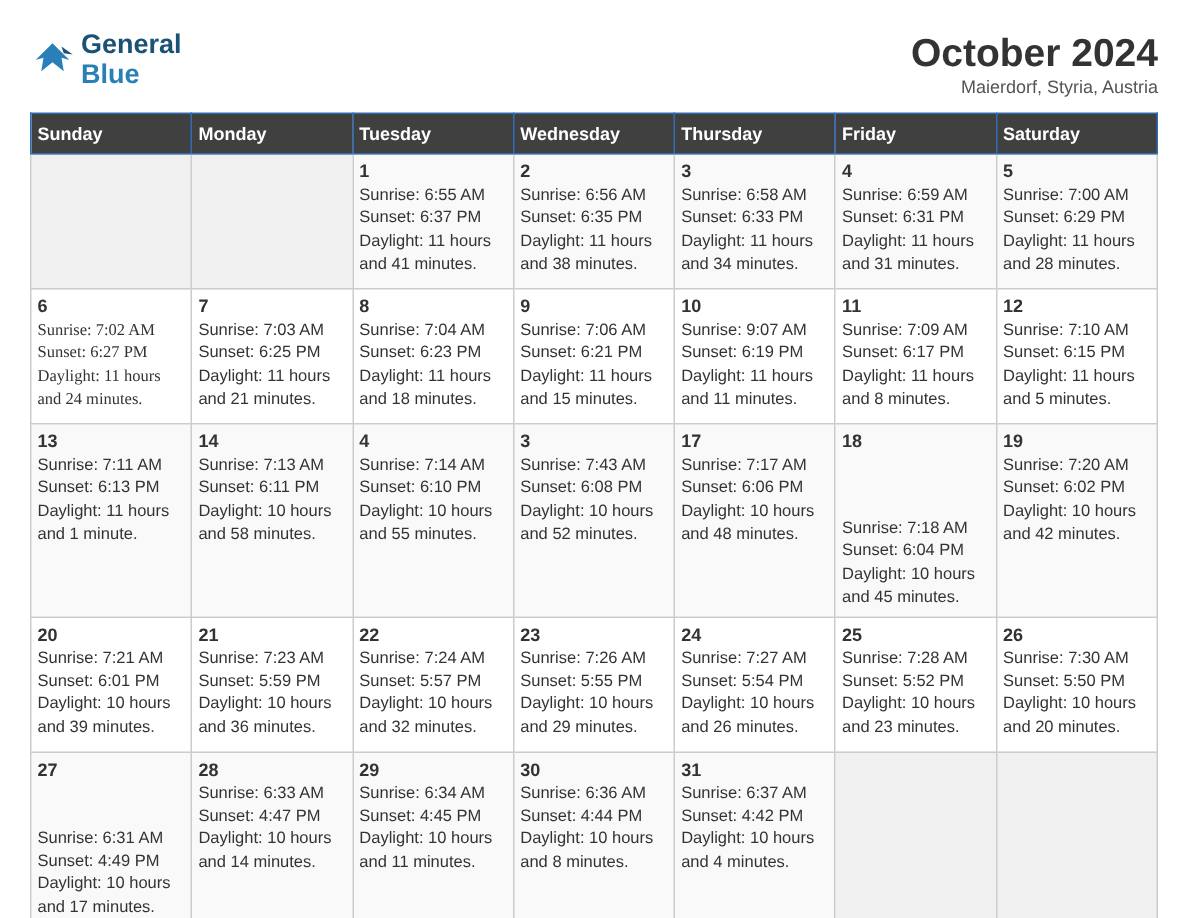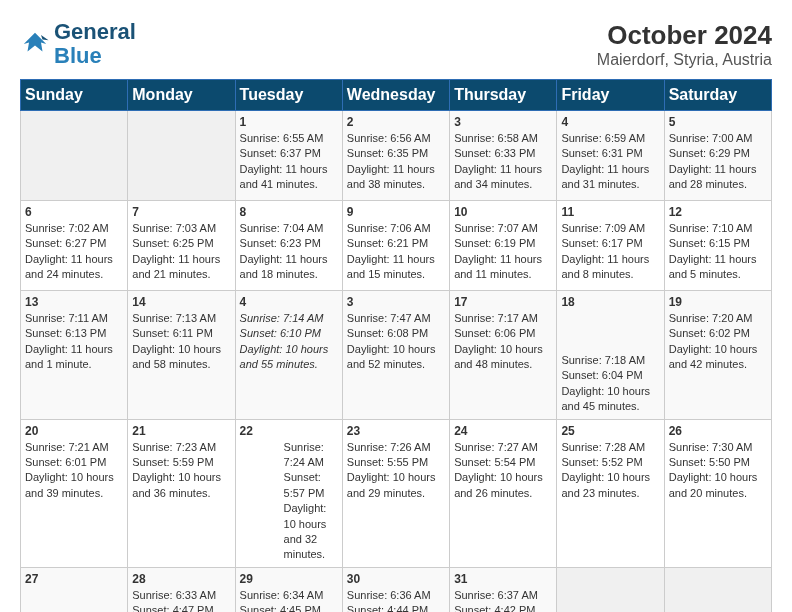--- a/index.html
+++ b/index.html
@@ -15,50 +15,50 @@
       justify-content: space-between;
       align-items: flex-start;
       margin-bottom: 10px;
     }
     .logo {
       display: flex;
       align-items: center;
       gap: 4px;
     }
     .logo-text {
-      font-size: 22px;
+      font-size: 18px;
       font-weight: bold;
       color: #1a5276;
       line-height: 1.1;
     }
     .logo-bird {
       width: 30px;
       height: 30px;
     }
     .title-area {
       text-align: right;
     }
     .month-title {
       font-size: 26px;
       font-weight: bold;
       color: #333;
     }
     .location-title {
-      font-size: 16px;
+      font-size: 12px;
       color: #555;
     }
     table {
       width: 100%;
       border-collapse: collapse;
       table-layout: fixed;
     }
     thead tr th {
-      background-color: #0c4a6e;
+      background-color: #404040;
       color: #fff;
-      font-size: 16px;
+      font-size: 12px;
       font-weight: bold;
       padding: 6px 4px;
       text-align: left;
       border: 1px solid #2e6db4;
     }
     tbody tr td {
       border: 1px solid #ccc;
       vertical-align: top;
       padding: 4px;
       font-size: 10px;
@@ -150,21 +150,21 @@
         <td>
           <span class="day-number">5</span>
           <div class="day-info" style="white-space: pre-line;">Sunrise: 7:00 AM
 Sunset: 6:29 PM
 Daylight: 11 hours and 28 minutes.</div>
         </td>
       </tr>
       <tr>
         <td>
           <span class="day-number">6</span>
-          <div class="day-info" style="white-space: pre-line;">Sunrise: 7:02 AM
+          <div class="day-info" style="white-space: pre-line; font-family: Liberation Serif, serif;">Sunrise: 7:02 AM
 Sunset: 6:27 PM
 Daylight: 11 hours and 24 minutes.</div>
         </td>
         <td>
           <span class="day-number">7</span>
           <div class="day-info" style="white-space: pre-line;">Sunrise: 7:03 AM
 Sunset: 6:25 PM
 Daylight: 11 hours and 21 minutes.</div>
         </td>
         <td>
@@ -174,21 +174,21 @@
 Daylight: 11 hours and 18 minutes.</div>
         </td>
         <td>
           <span class="day-number">9</span>
           <div class="day-info" style="white-space: pre-line;">Sunrise: 7:06 AM
 Sunset: 6:21 PM
 Daylight: 11 hours and 15 minutes.</div>
         </td>
         <td>
           <span class="day-number">10</span>
-          <div class="day-info" style="white-space: pre-line;">Sunrise: 7:07 AM
+          <div class="day-info" style="white-space: pre-line;">Sunrise: 9:07 AM
 Sunset: 6:19 PM
 Daylight: 11 hours and 11 minutes.</div>
         </td>
         <td>
           <span class="day-number">11</span>
           <div class="day-info" style="white-space: pre-line;">Sunrise: 7:09 AM
 Sunset: 6:17 PM
 Daylight: 11 hours and 8 minutes.</div>
         </td>
         <td>
@@ -206,27 +206,27 @@
 Daylight: 11 hours and 1 minute.</div>
         </td>
         <td>
           <span class="day-number">14</span>
           <div class="day-info" style="white-space: pre-line;">Sunrise: 7:13 AM
 Sunset: 6:11 PM
 Daylight: 10 hours and 58 minutes.</div>
         </td>
         <td>
           <span class="day-number">4</span>
-          <div class="day-info" style="white-space: pre-line; font-style: italic;">Sunrise: 7:14 AM
+          <div class="day-info" style="white-space: pre-line;">Sunrise: 7:14 AM
 Sunset: 6:10 PM
 Daylight: 10 hours and 55 minutes.</div>
         </td>
         <td>
           <span class="day-number">3</span>
-          <div class="day-info" style="white-space: pre-line;">Sunrise: 7:47 AM
+          <div class="day-info" style="white-space: pre-line;">Sunrise: 7:43 AM
 Sunset: 6:08 PM
 Daylight: 10 hours and 52 minutes.</div>
         </td>
         <td>
           <span class="day-number">17</span>
           <div class="day-info" style="white-space: pre-line;">Sunrise: 7:17 AM
 Sunset: 6:06 PM
 Daylight: 10 hours and 48 minutes.</div>
         </td>
         <td>
@@ -250,21 +250,21 @@
 Daylight: 10 hours and 39 minutes.</div>
         </td>
         <td>
           <span class="day-number">21</span>
           <div class="day-info" style="white-space: pre-line;">Sunrise: 7:23 AM
 Sunset: 5:59 PM
 Daylight: 10 hours and 36 minutes.</div>
         </td>
         <td>
           <span class="day-number">22</span>
-          <div class="day-info" style="white-space: pre-line; margin-left: 44px;">Sunrise: 7:24 AM
+          <div class="day-info" style="white-space: pre-line;">Sunrise: 7:24 AM
 Sunset: 5:57 PM
 Daylight: 10 hours and 32 minutes.</div>
         </td>
         <td>
           <span class="day-number">23</span>
           <div class="day-info" style="white-space: pre-line;">Sunrise: 7:26 AM
 Sunset: 5:55 PM
 Daylight: 10 hours and 29 minutes.</div>
         </td>
         <td>

